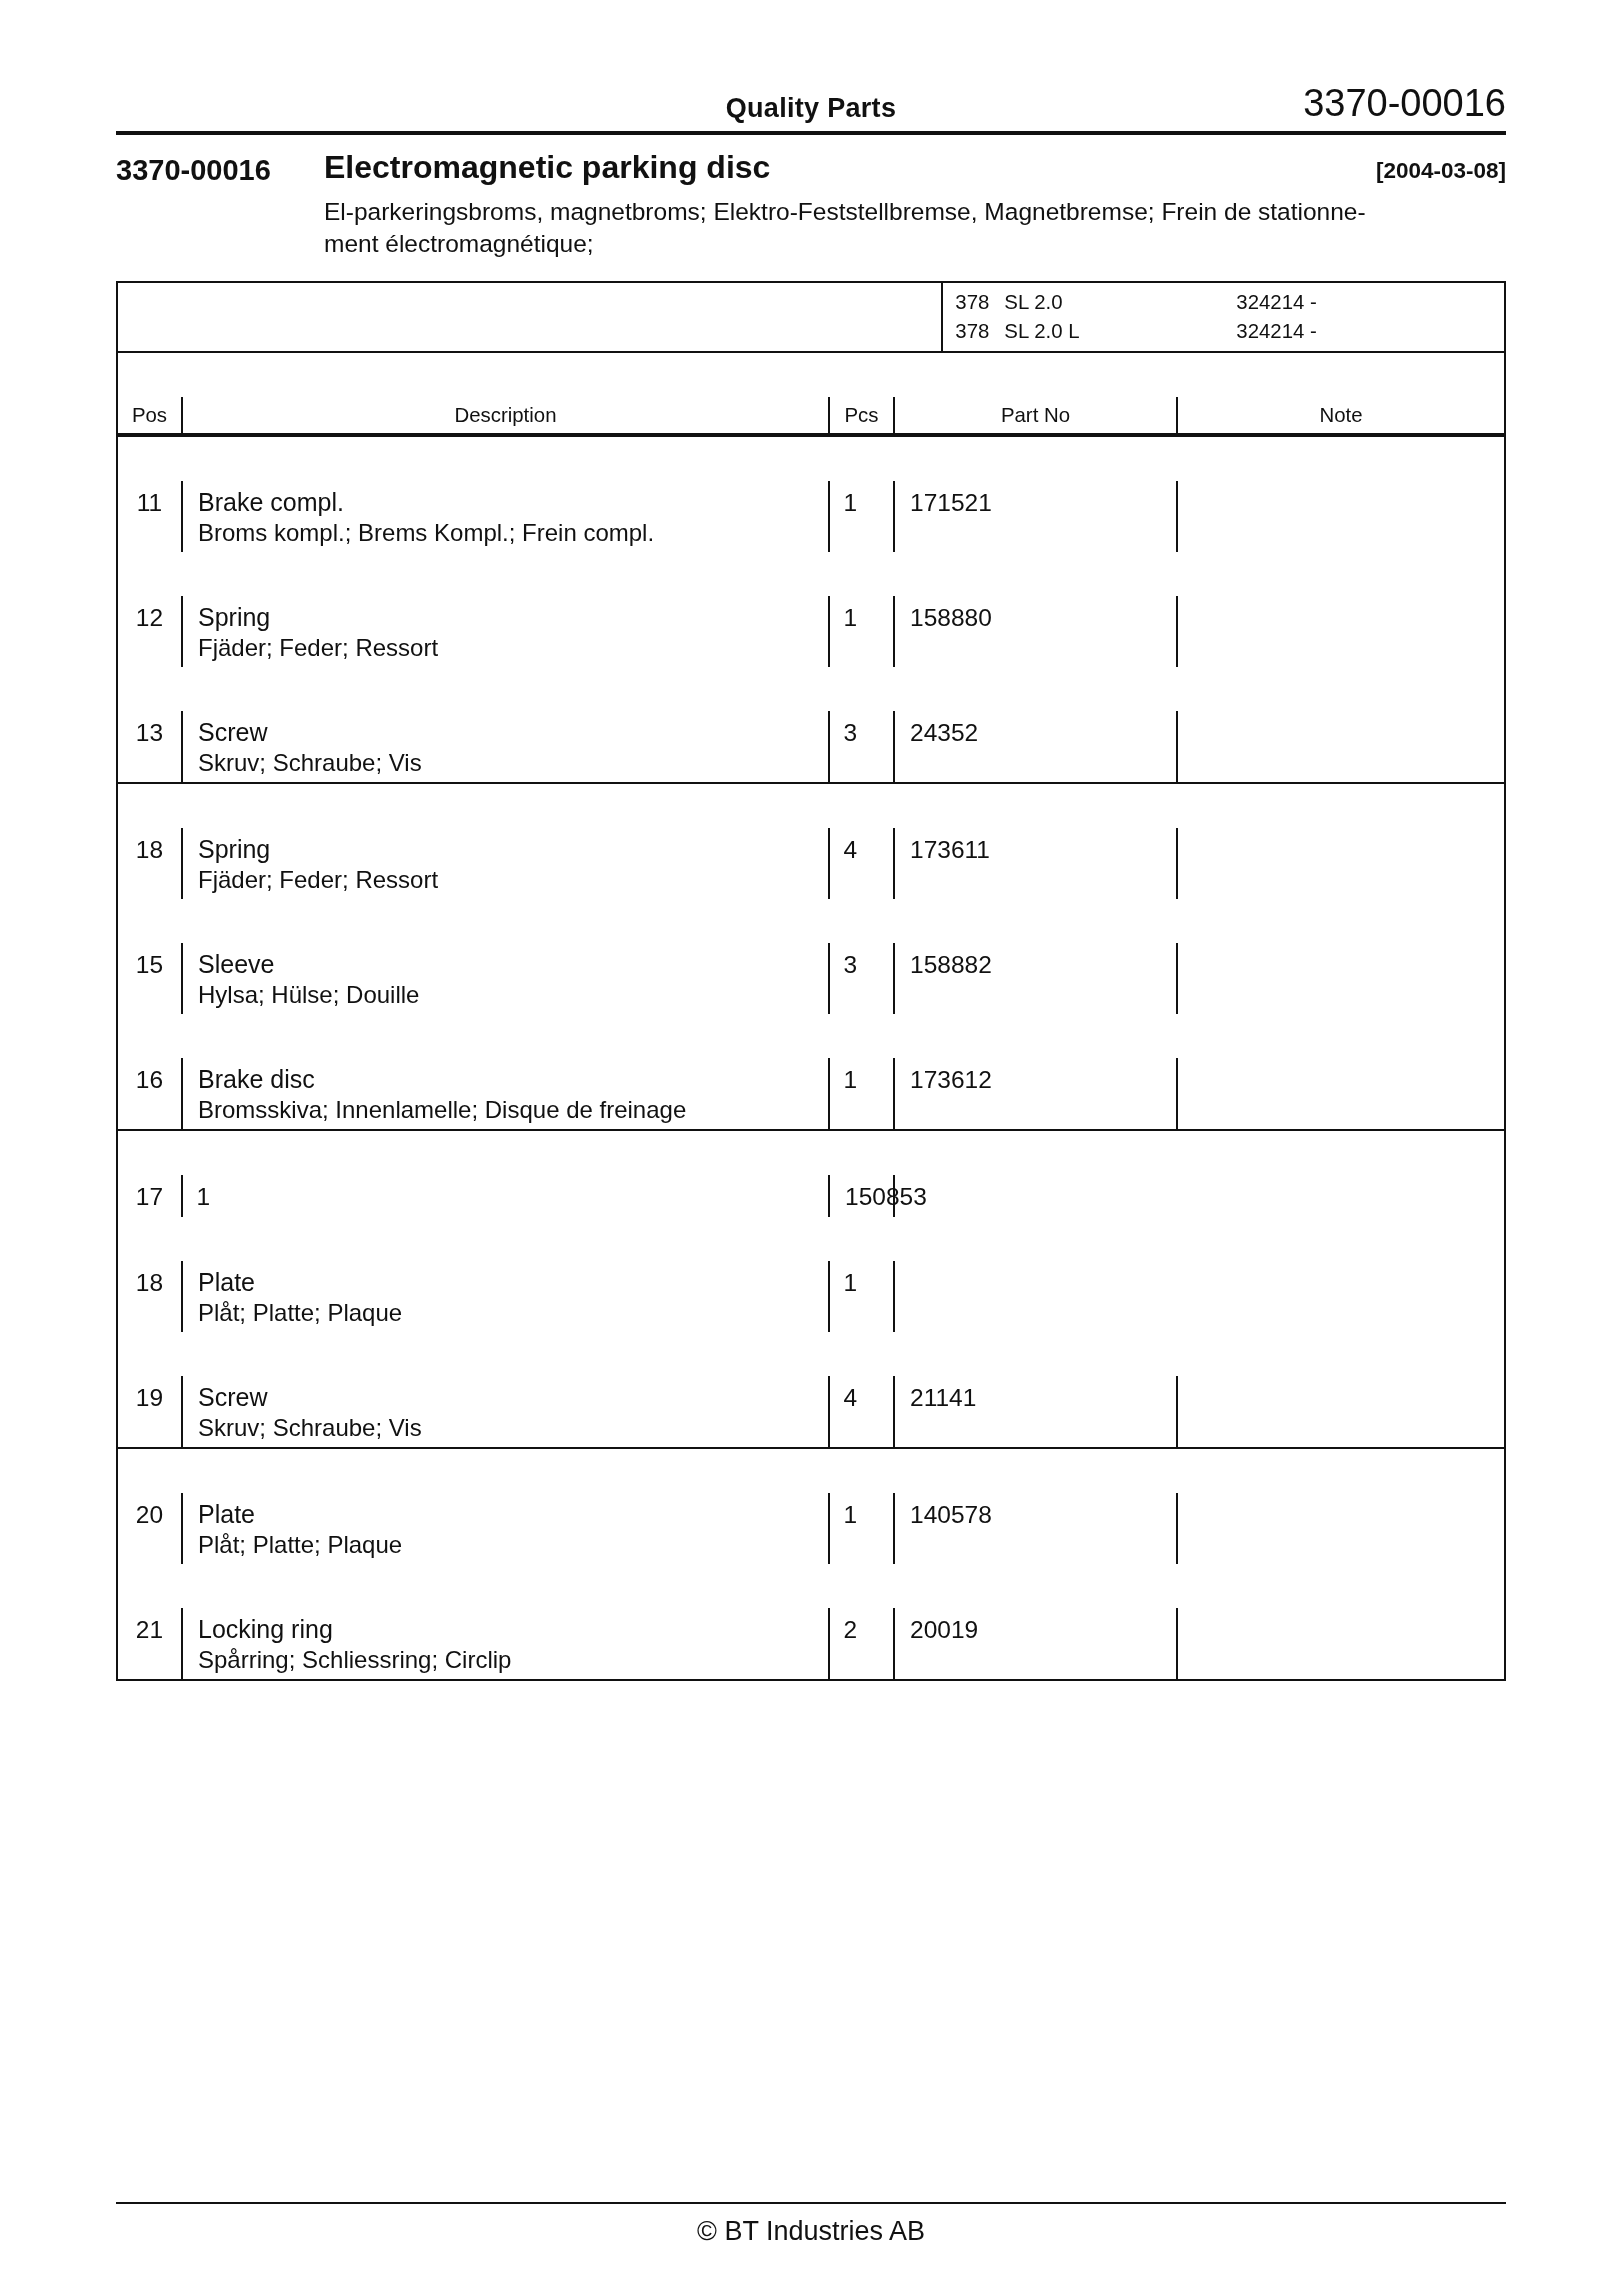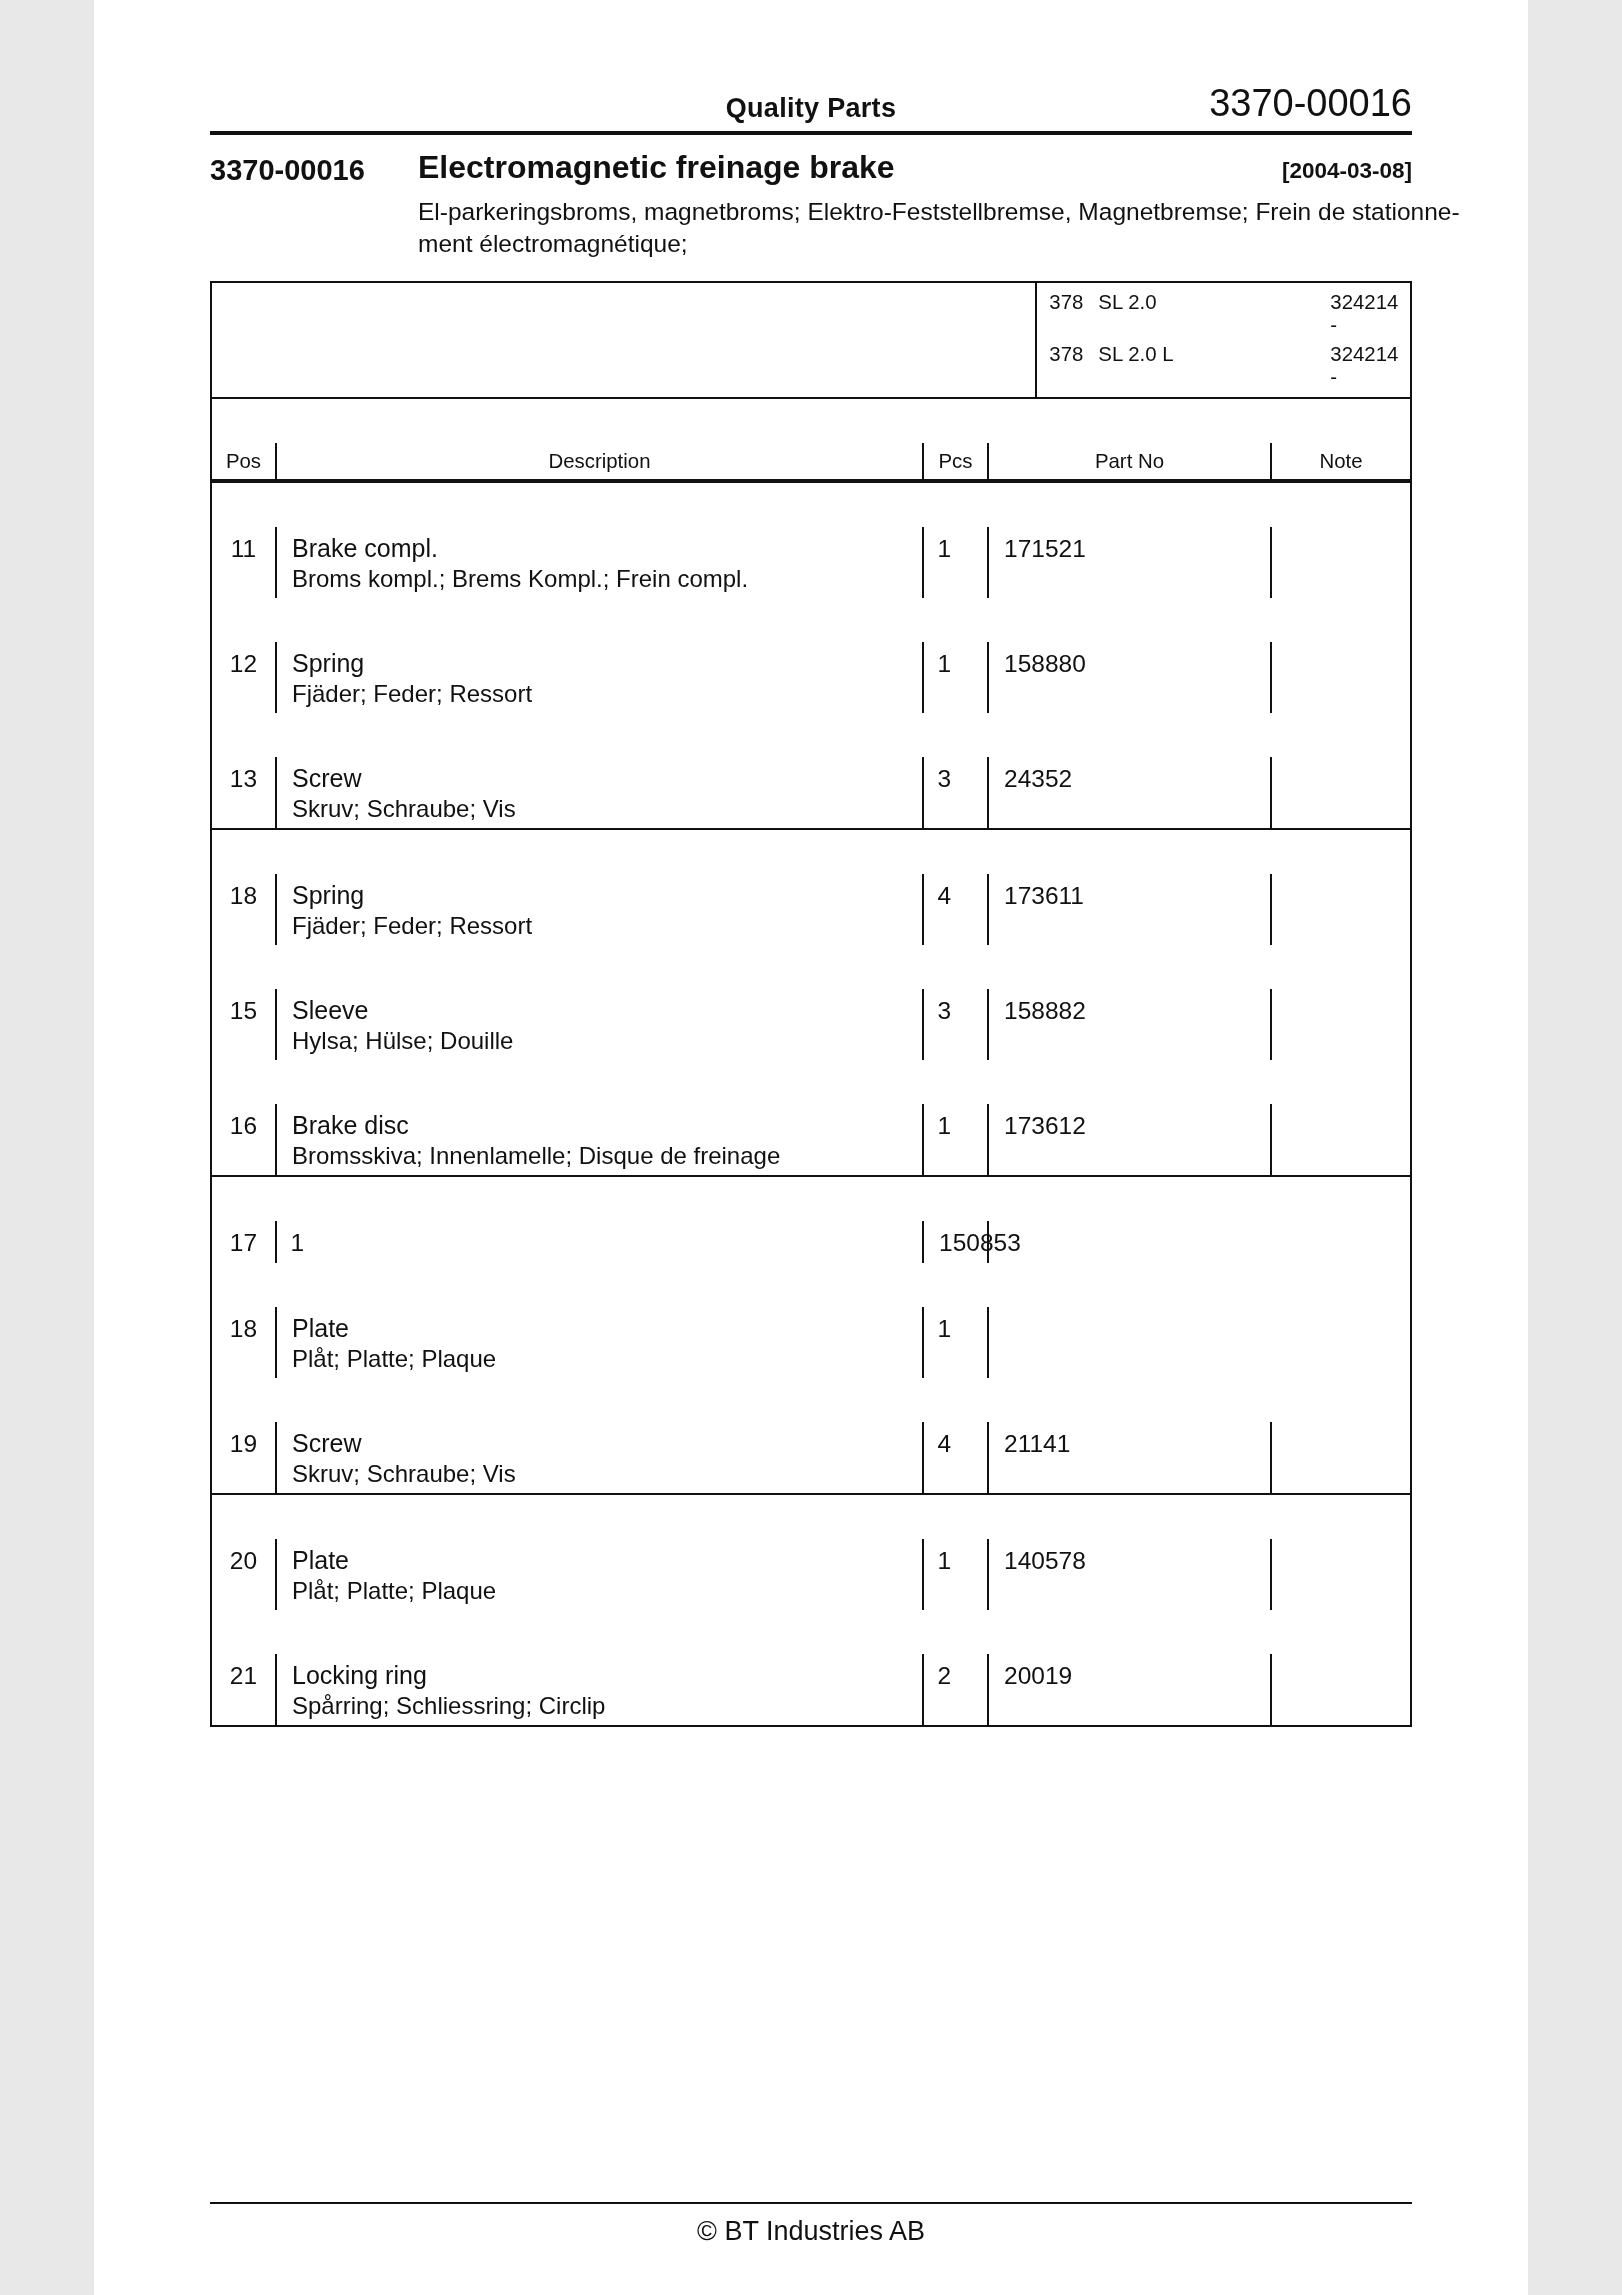--- a/index.html
+++ b/index.html
@@ -2,21 +2,21 @@
 <html style="font-size:11px"><head>
 <meta charset="utf-8">
 <style>
   html, body {
     margin: 0;
     padding: 0;
     background: #e8e8e8;
   }
   .page {
     position: relative;
-    width: 1434px;
+    width: 1622px;
     height: 2295px;
     background: #ffffff;
     box-sizing: border-box;
     padding: 61px 116px 48px 116px;
     display: flex;
     flex-direction: column;
     font-family: "Liberation Sans", sans-serif;
     color: #111;
     margin: 0 auto;
   }
@@ -175,21 +175,21 @@
 <div class="page">
 
   <div class="top-header">
     <div class="qp-title">Quality Parts</div>
     <div class="doc-num-top">3370-00016</div>
   </div>
 
   <div class="title-row">
     <div class="doc-id">3370-00016</div>
     <div class="title-main">
-      <div class="page-title">Electromagnetic freinage brake</div>
+      <div class="page-title">Electromagnetic parking disc</div>
       <div class="subtitle"><span>El-parkeringsbroms, magnetbroms; Elektro-Feststellbremse, Magnetbremse; Frein de stationne-</span><br><span>ment électromagnétique;</span></div>
     </div>
     <div class="date-stamp">[2004-03-08]</div>
   </div>
 
   <div class="parts-table">
 
     <div class="model-box">
       <div class="mb-left"></div>
       <div class="mb-right">

